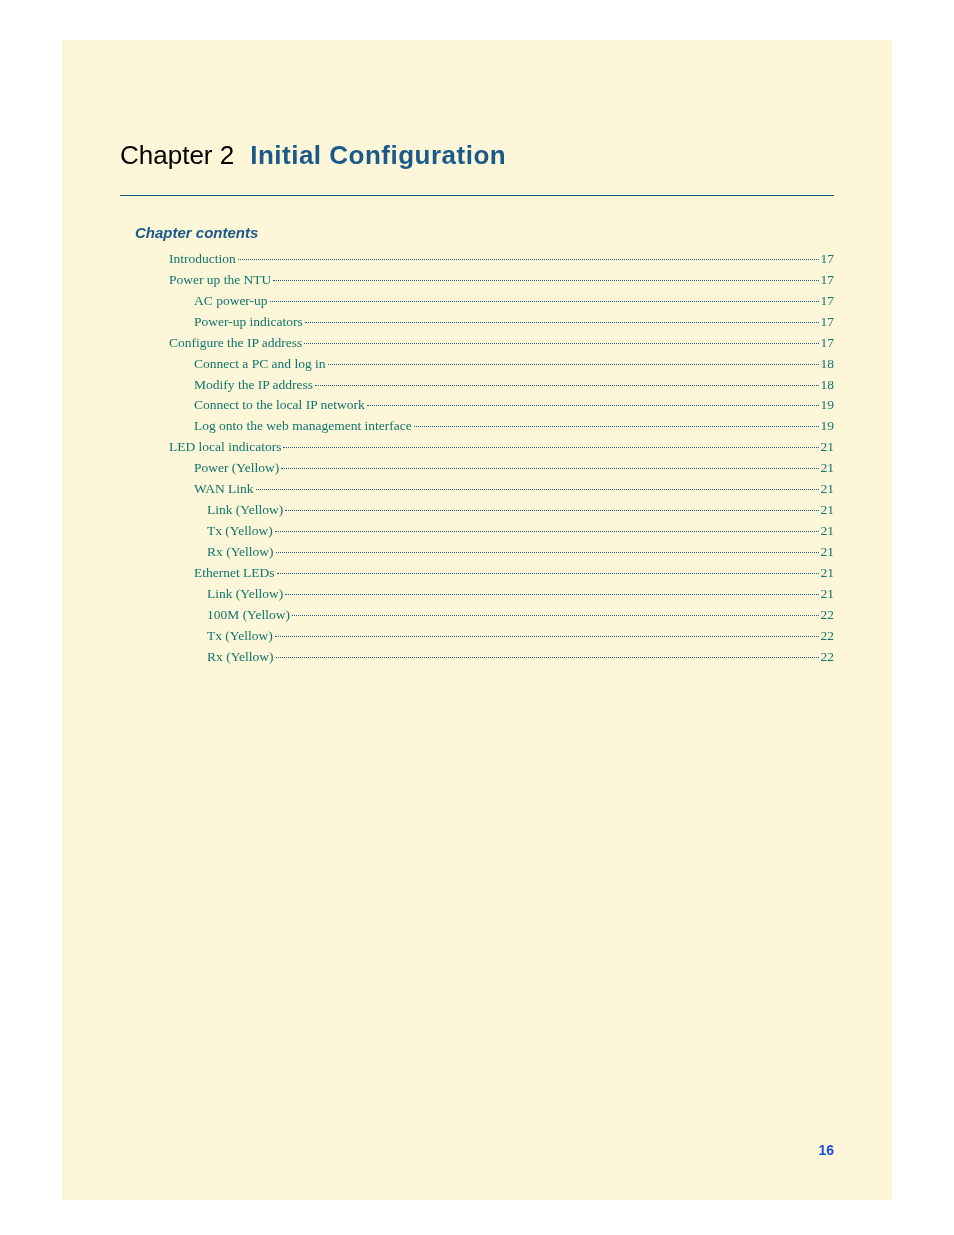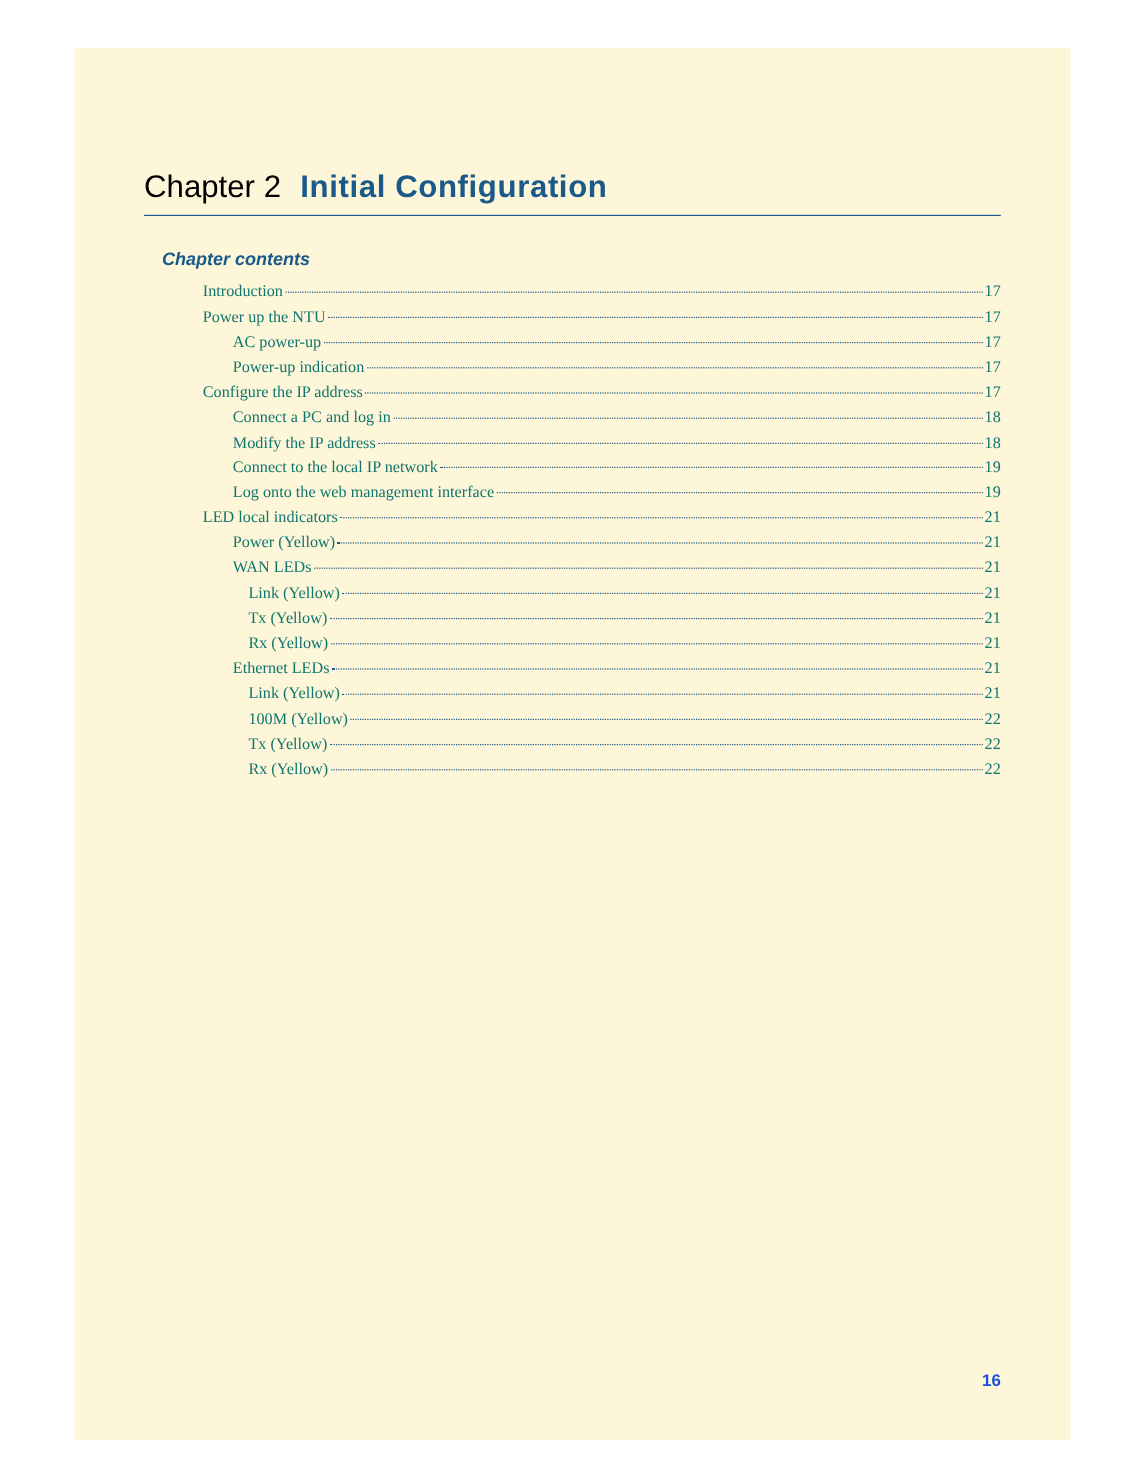--- a/index.html
+++ b/index.html
@@ -18,21 +18,21 @@
       position: absolute;
       top: 40px;
       left: 62px;
       width: 830px;
       height: 1160px;
       background: #fdf6d9;
       padding: 100px 58px 40px 58px;
     }
     .chapter-header {
       border-bottom: 1px solid #1a5a8a;
-      padding-bottom: 8px;
+      padding-bottom: 24px;
       margin-bottom: 28px;
     }
     .chapter-number {
       font-family: Arial, Helvetica, sans-serif;
       font-size: 26px;
       font-weight: normal;
       color: #000;
       margin-right: 12px;
     }
     .chapter-title {
@@ -109,21 +109,21 @@
         <span class="toc-label">Power up the NTU </span>
         <span class="toc-dots"></span>
         <span class="toc-page">17</span>
       </div>
       <div class="toc-entry indent-1">
         <span class="toc-label">AC power-up </span>
         <span class="toc-dots"></span>
         <span class="toc-page">17</span>
       </div>
       <div class="toc-entry indent-1">
-        <span class="toc-label">Power-up indication </span>
+        <span class="toc-label">Power-up indicators </span>
         <span class="toc-dots"></span>
         <span class="toc-page">17</span>
       </div>
       <div class="toc-entry indent-0">
         <span class="toc-label">Configure the IP address</span>
         <span class="toc-dots"></span>
         <span class="toc-page">17</span>
       </div>
       <div class="toc-entry indent-1">
         <span class="toc-label">Connect a PC and log in </span>
@@ -149,21 +149,21 @@
         <span class="toc-label">LED local indicators </span>
         <span class="toc-dots"></span>
         <span class="toc-page">21</span>
       </div>
       <div class="toc-entry indent-1">
         <span class="toc-label">Power (Yellow) </span>
         <span class="toc-dots"></span>
         <span class="toc-page">21</span>
       </div>
       <div class="toc-entry indent-1">
-        <span class="toc-label">WAN LEDs </span>
+        <span class="toc-label">WAN Link </span>
         <span class="toc-dots"></span>
         <span class="toc-page">21</span>
       </div>
       <div class="toc-entry indent-2">
         <span class="toc-label">Link (Yellow) </span>
         <span class="toc-dots"></span>
         <span class="toc-page">21</span>
       </div>
       <div class="toc-entry indent-2">
         <span class="toc-label">Tx (Yellow) </span>

